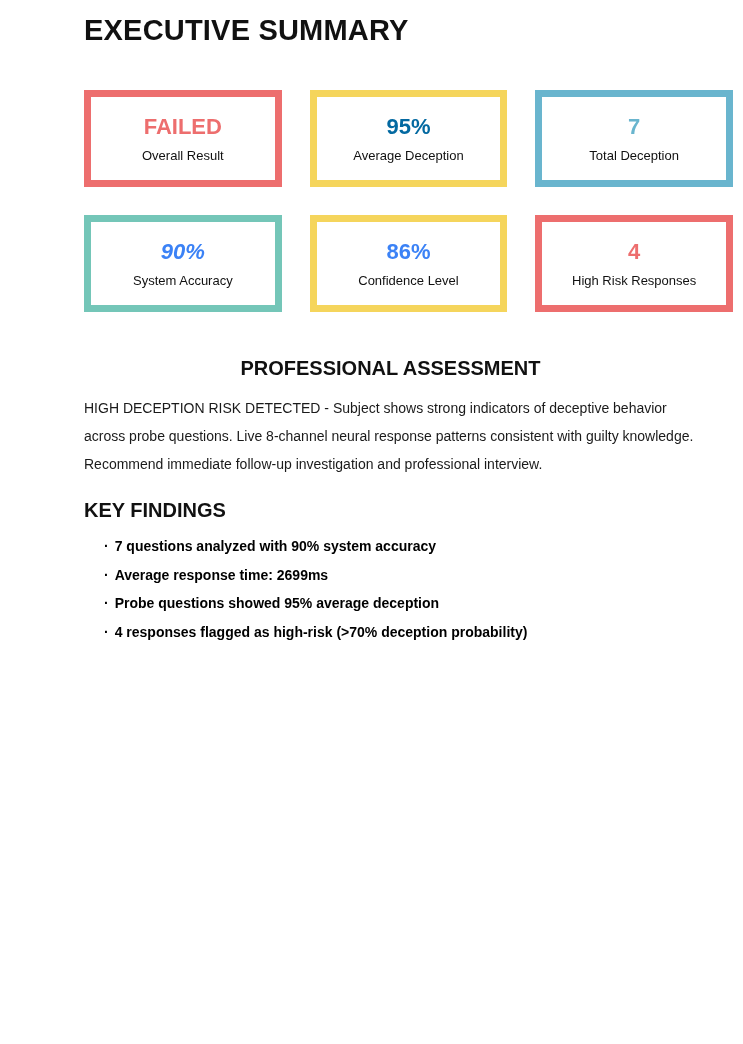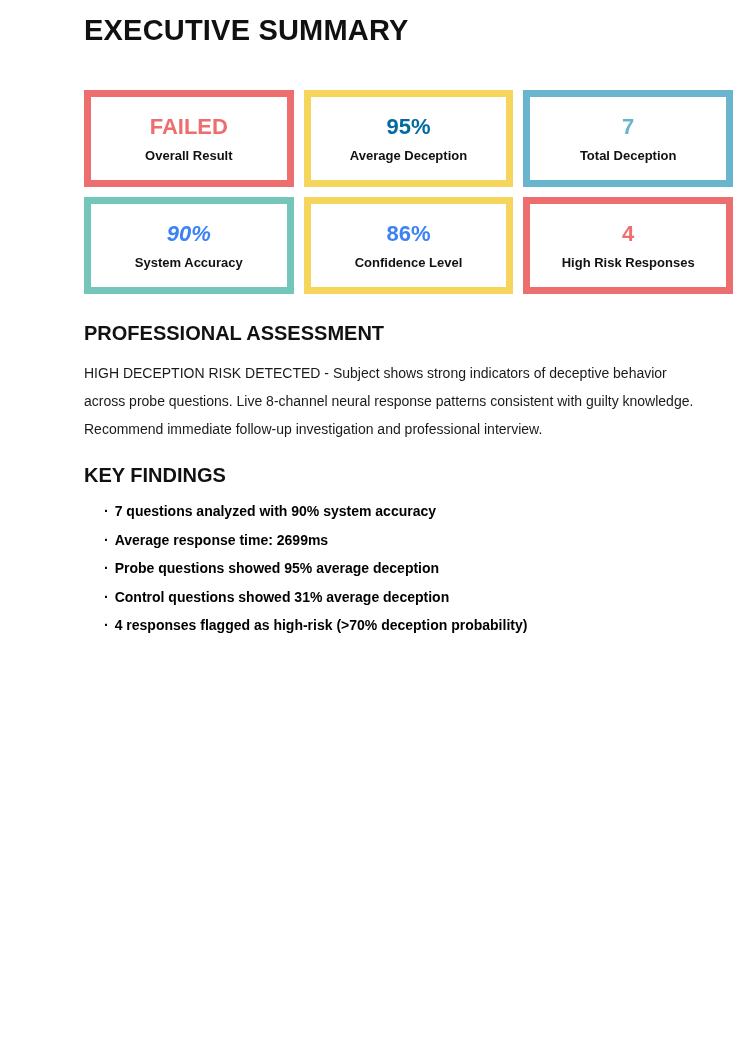--- a/index.html
+++ b/index.html
@@ -21,21 +21,21 @@
     font-size: 29px;
     font-weight: 700;
     letter-spacing: 0.2px;
     margin: 0;
     color: #111111;
   }
   .cards-grid {
     margin-top: 43px;
     display: grid;
     grid-template-columns: repeat(3, 1fr);
-    gap: 10px;
+    gap: 28px;
     width: 649px;
   }
   .card {
     box-sizing: border-box;
     height: 97px;
     border: 7px solid #cccccc;
     background: #ffffff;
     display: flex;
     flex-direction: column;
     align-items: center;
@@ -43,31 +43,31 @@
     text-align: center;
   }
   .card-value {
     font-size: 22px;
     font-weight: 700;
     line-height: 1;
   }
   .card-label {
     margin-top: 11px;
     font-size: 13px;
-    font-weight: 700;
+    font-weight: 400;
     color: #111111;
     line-height: 1;
   }
   .section-heading {
     font-size: 20px;
     font-weight: 700;
     color: #111111;
     margin: 0;
   }
-  .assessment-heading { margin-top: 28px; }
+  .assessment-heading { margin-top: 45px; text-align: center; }
   .assessment-body {
     margin: 14px 0 0 0;
     font-size: 14px;
     line-height: 28px;
     font-weight: 400;
     color: #1a1a1a;
     max-width: 645px;
   }
   .findings-heading { margin-top: 21px; }
   .findings-list {
@@ -139,20 +139,19 @@
     </div>
 
     <h2 class="section-heading assessment-heading">PROFESSIONAL ASSESSMENT</h2>
     <p class="assessment-body">HIGH DECEPTION RISK DETECTED - Subject shows strong indicators of deceptive behavior across probe questions. Live 8-channel neural response patterns consistent with guilty knowledge. Recommend immediate follow-up investigation and professional interview.</p>
 
     <h2 class="section-heading findings-heading">KEY FINDINGS</h2>
     <ul class="findings-list">
       <li><span class="bullet-glyph">·</span><span>7 questions analyzed with 90% system accuracy</span></li>
       <li><span class="bullet-glyph">·</span><span>Average response time: 2699ms</span></li>
       <li><span class="bullet-glyph">·</span><span>Probe questions showed 95% average deception</span></li>
-      <li><span class="bullet-glyph">·</span><span>Control questions showed 31% average deception</span></li>
       <li><span class="bullet-glyph">·</span><span>4 responses flagged as high-risk (&gt;70% deception probability)</span></li>
     </ul>
 
   </div>
 
   <div class="page-footer">Page 2 of 4</div>
 </div>
 
 </body></html>

